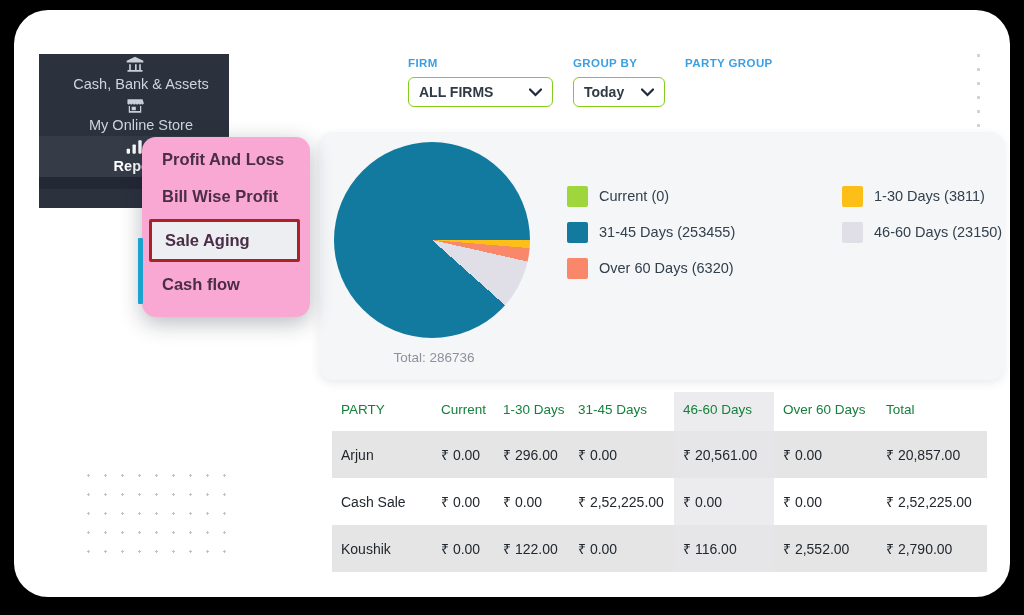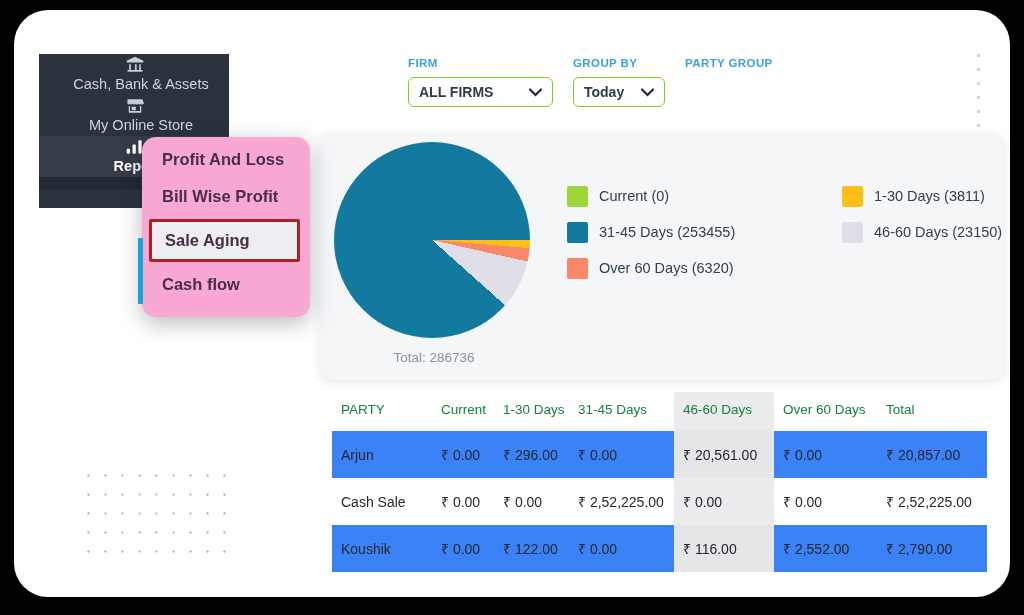--- a/index.html
+++ b/index.html
@@ -230,21 +230,21 @@
     text-align: left;
     padding: 10px 9px 14px 9px;
     font-size: 13.5px;
     white-space: nowrap;
   }
   #table td {
     padding: 14px 9px;
     white-space: nowrap;
     font-size: 14px;
   }
-  #table tbody tr.shade td { background: #3b82f6; }
+  #table tbody tr.shade td { background: #e5e5e5; }
   #table th.hl, #table td.hl { background: #ececee; }
   #table tbody tr.shade td.hl { background: #e6e6e8; }
 
   
   #dot-grid {
     position: absolute;
     left: 66px;
     top: 456px;
     width: 152px;
     height: 96px;

